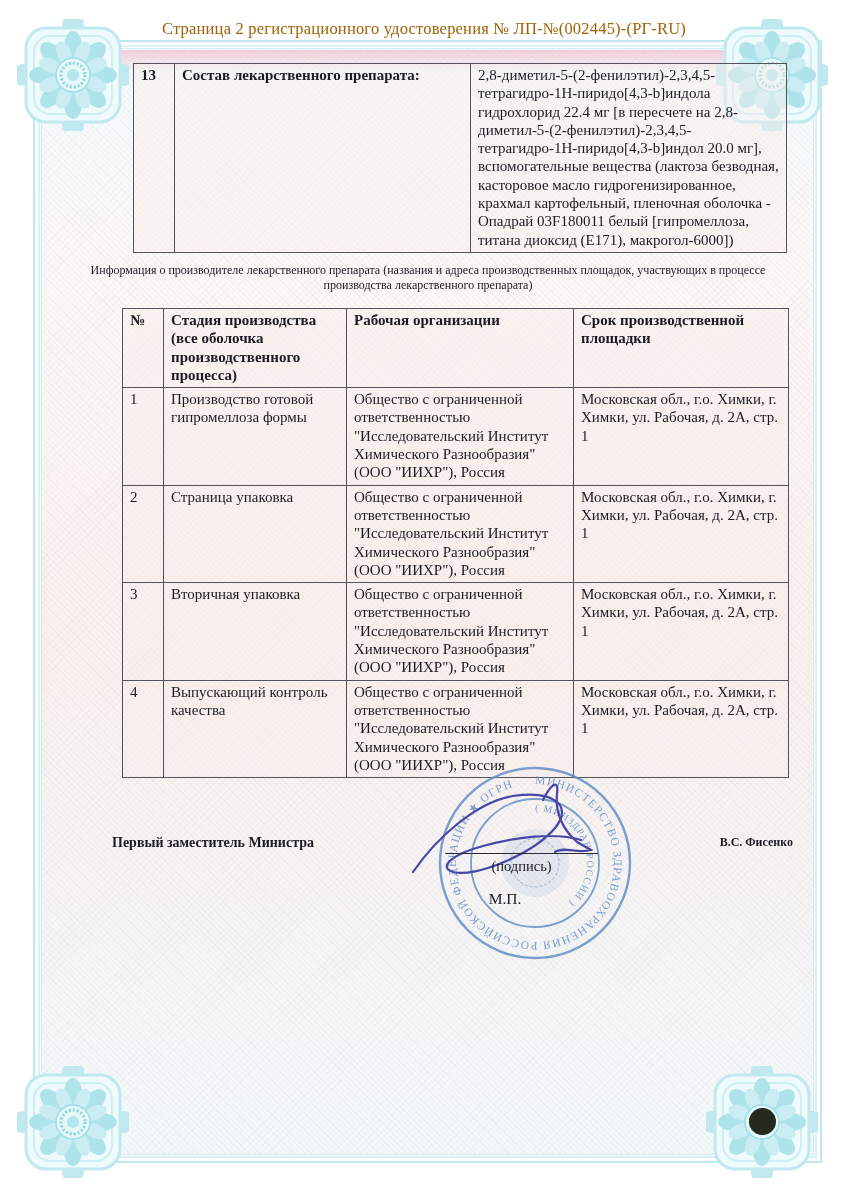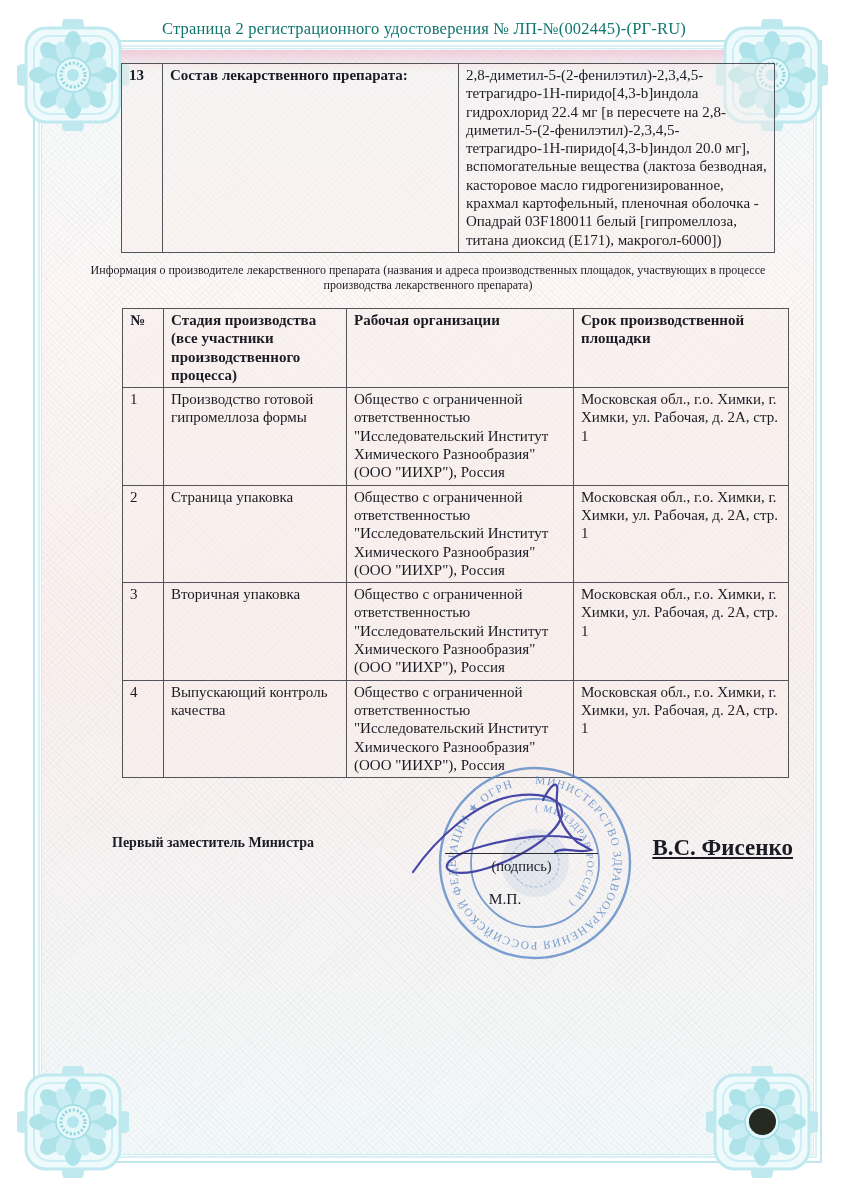--- a/index.html
+++ b/index.html
@@ -16,55 +16,55 @@
       repeating-linear-gradient(45deg, rgba(140,152,168,0.07) 0 1px, transparent 1px 4px),
       repeating-linear-gradient(-45deg, rgba(150,160,175,0.05) 0 1px, transparent 1px 5px),
       linear-gradient(180deg, #f4fbfc 0%, #fdf7f6 22%, #faf0ee 55%, #f3f9fa 100%);
   }
   .top-pink-band{
     position:absolute;left:35px;right:28px;top:50px;height:22px;
     background:linear-gradient(180deg, rgba(240,190,205,0.75), rgba(240,200,210,0.15) 85%, transparent);
   }
   .header-line{
     position:absolute;top:19px;left:0;width:100%;text-align:center;
-    font-size:16.5px;letter-spacing:0.2px;color:#0f766e;
+    font-size:16.5px;letter-spacing:0.2px;color:#a16207;
   }
   .rosette{position:absolute;width:112px;height:112px;}
   .rosette svg{width:100%;height:100%;}
   .punch-dot{
     position:absolute;width:27px;height:27px;border-radius:50%;
     background:#26291f;left:749px;top:1108px;
   }
   
   table{border-collapse:collapse;table-layout:fixed;}
   td,th{
     border:1px solid #53535c;vertical-align:top;text-align:left;
     padding:2px 7px 3px 7px;font-size:15px;line-height:1.22;
     background:rgba(249,237,234,0.45);
   }
-  .tbl1{position:absolute;left:121px;top:63px;width:654px;border-radius:11px;}
+  .tbl1{position:absolute;left:133px;top:63px;width:654px;border-radius:11px;}
   .tbl1 .c-num{width:26px;font-weight:bold;}
   .tbl1 .c-label{width:281px;font-weight:bold;}
   .tbl1 .c-value{}
   .tbl1 .v-center{text-align:center;}
   .tbl1 .row13 td{height:164px;}
   .tbl2{position:absolute;left:122px;top:308px;width:667px;}
   .tbl2 th{font-weight:bold;height:72px;}
   .tbl2 .c-num{width:26px;}
   .tbl2 .c-stage{width:168px;}
   .tbl2 .c-org{width:212px;}
   .tbl2 .c-addr{}
   .tbl2 td{height:88px;}
   .info-par{
     position:absolute;top:263px;left:88px;width:680px;text-align:center;
     font-size:12px;line-height:1.25;
   }
   
   .sig-title{position:absolute;left:112px;top:835px;font-weight:bold;font-size:14px;}
-  .sig-name{position:absolute;right:55px;top:835px;font-weight:bold;font-size:23px;text-decoration:underline;}
+  .sig-name{position:absolute;right:55px;top:835px;font-weight:bold;font-size:12px;}
   .sig-line{position:absolute;left:445px;top:853px;width:153px;border-top:1.5px solid #2a2a33;}
   .sig-caption{position:absolute;left:445px;top:858px;width:153px;text-align:center;font-size:14.5px;}
   .seal-caption{position:absolute;left:445px;top:890px;width:120px;text-align:center;font-size:15.5px;}
   .stamp{position:absolute;left:420px;top:748px;width:230px;height:230px;opacity:0.82;}
   .autograph{position:absolute;left:405px;top:770px;width:220px;height:120px;}
 </style>
 </head>
 <body>
 
 <div class="page-frame"></div>
@@ -139,21 +139,21 @@
   </tr>
 </tbody>
   </table>
 
 <div class="info-par">Информация о производителе лекарственного препарата (названия и адреса производственных площадок, участвующих в процессе производства лекарственного препарата)</div>
 
 <table class="tbl2">
   <tbody>
       <tr>
     <th class="c-num">№</th>
-    <th class="c-stage">Стадия производства (все участники производственного процесса)</th>
+    <th class="c-stage">Стадия производства (все оболочка производственного процесса)</th>
     <th class="c-org">Рабочая организации</th>
     <th class="c-addr">Срок производственной площадки</th>
   </tr>
   <tr>
     <td class="c-num">1</td>
     <td class="c-stage">Производство готовой гипромеллоза формы</td>
     <td class="c-org">Общество с ограниченной ответственностью "Исследовательский Институт Химического Разнообразия" (ООО "ИИХР"), Россия</td>
     <td class="c-addr">Московская обл., г.о. Химки, г. Химки, ул. Рабочая, д. 2А, стр. 1</td>
   </tr>
   <tr>

